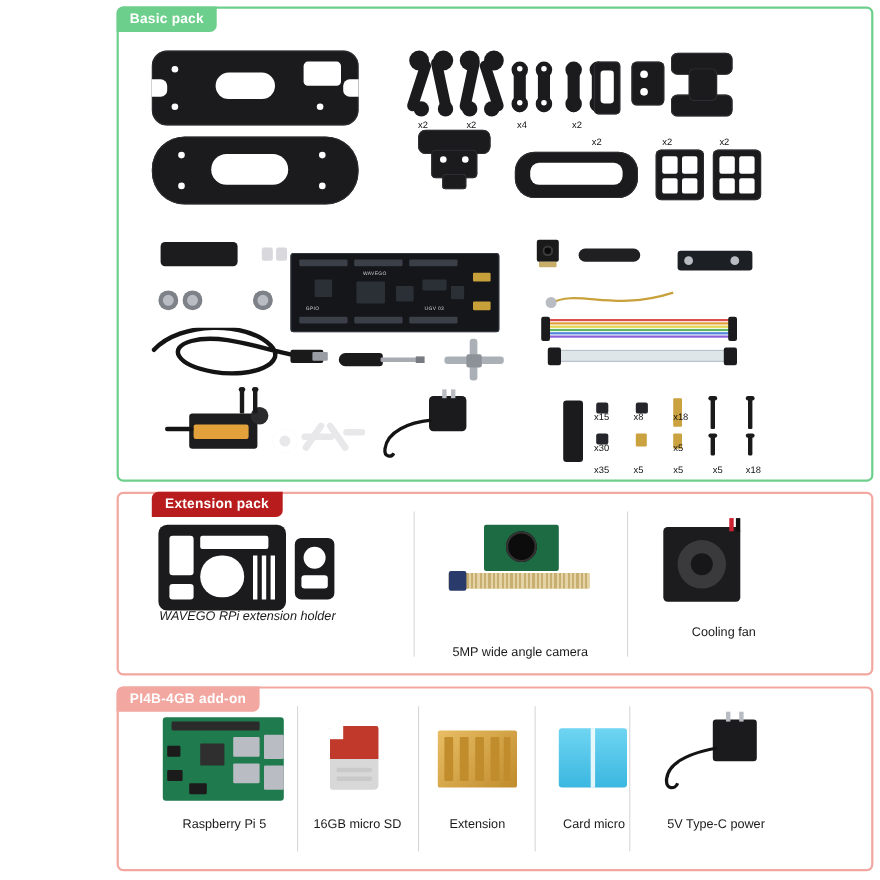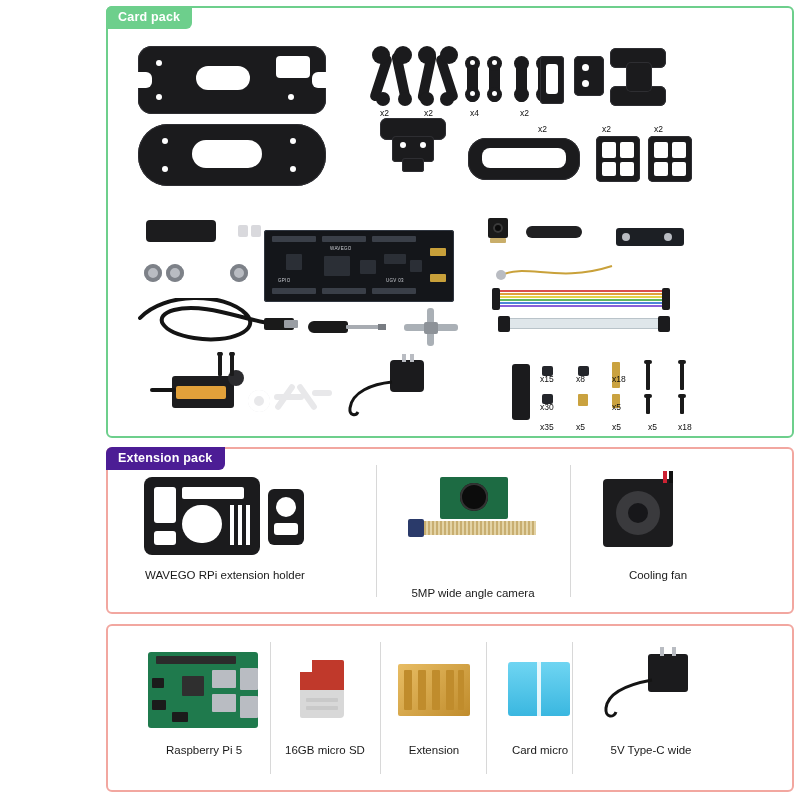--- a/index.html
+++ b/index.html
@@ -8,21 +8,21 @@
 
   
   .panel{position:absolute;box-sizing:border-box;border:2px solid #000;border-radius:6px;background:#fff;}
   .panel-label{position:absolute;top:-2px;left:-2px;padding:4px 12px 5px 12px;font-size:12.5px;font-weight:bold;color:#fff;border-radius:6px 0 6px 0;letter-spacing:.2px;}
 
   
   #basic{left:106px;top:6px;width:688px;height:432px;border-color:#6dcf8c;}
   #basic .panel-label{background:#6dcf8c;}
   
   #ext{left:106px;top:447px;width:688px;height:167px;border-color:#f2a7a0;}
-  #ext .panel-label{background:#4c1d95;}
+  #ext .panel-label{background:#b91c1c;margin-left:32px;}
   
   #pi4b{left:106px;top:624px;width:688px;height:168px;border-color:#f2a7a0;}
   #pi4b .panel-label{background:#f2a7a0;}
 
   .caption{position:absolute;font-size:11.5px;color:#1a1a1a;text-align:center;white-space:nowrap;}
 
   .part{position:absolute;}
   .qty{position:absolute;font-size:8.5px;color:#111;font-family:"Liberation Sans",sans-serif;}
 
   
@@ -68,21 +68,21 @@
   .adapter{position:absolute;background:#1b1b1d;border-radius:3px;}
 
   .divider{position:absolute;width:1px;background:#d8d8d8;}
 </style>
 </head>
 <body>
 
 <div class="page">
 
   <div class="panel" id="basic">
-    <div class="panel-label">Card pack</div>
+    <div class="panel-label">Basic pack</div>
 
     <div class="part plate" style="left:30px;top:38px;width:188px;height:68px;border-radius:14px;">
       <div class="slot" style="left:58px;top:20px;width:54px;height:24px;border-radius:12px;"></div>
       <div class="hole" style="left:18px;top:14px;width:6px;height:6px;"></div>
       <div class="hole" style="left:18px;top:48px;width:6px;height:6px;"></div>
       <div class="hole" style="left:150px;top:14px;width:6px;height:6px;"></div>
       <div class="hole" style="left:150px;top:48px;width:6px;height:6px;"></div>
       <div class="cut" style="left:138px;top:10px;width:34px;height:22px;border-radius:4px;"></div>
       <div class="cut" style="left:0px;top:26px;width:14px;height:16px;border-radius:0 6px 6px 0;"></div>
       <div class="cut" style="left:174px;top:26px;width:14px;height:16px;border-radius:6px 0 0 6px;"></div>
@@ -342,21 +342,21 @@
       <div class="cut" style="left:38px;top:10px;width:62px;height:12px;border-radius:2px;"></div>
       <div class="cut" style="left:38px;top:28px;width:40px;height:38px;border-radius:20px;"></div>
       <div class="cut" style="left:86px;top:28px;width:4px;height:40px;"></div>
       <div class="cut" style="left:94px;top:28px;width:4px;height:40px;"></div>
       <div class="cut" style="left:102px;top:28px;width:4px;height:40px;"></div>
       <div class="cut" style="left:10px;top:54px;width:22px;height:14px;border-radius:3px;"></div>
       <div class="holder" style="left:124px;top:12px;width:36px;height:56px;border-radius:6px;"></div>
       <div class="cut" style="left:132px;top:20px;width:20px;height:20px;border-radius:50%;"></div>
       <div class="cut" style="left:130px;top:46px;width:24px;height:12px;border-radius:3px;"></div>
     </div>
-    <div class="caption" style="left:32px;top:120px;width:170px;">WAVEGO RPi extension holder</div>
+    <div class="caption" style="left:32px;top:106px;width:170px;font-style:italic;">WAVEGO RPi extension holder</div>
 
     <div class="part" style="left:300px;top:28px;width:130px;height:72px;">
       <div class="cam" style="left:32px;top:0;width:68px;height:42px;"></div>
       <div class="camlens" style="left:52px;top:6px;width:28px;height:28px;"></div>
       <div class="flex" style="left:0;top:44px;width:128px;height:14px;"></div>
       <div style="position:absolute;left:0;top:44px;width:128px;height:14px;background:repeating-linear-gradient(90deg,#c8ae70 0 2px,#e3d3a5 2px 4px);border-radius:1px;"></div>
       <div style="position:absolute;left:0;top:42px;width:16px;height:18px;background:#2a3a6a;border-radius:2px;"></div>
     </div>
     <div class="caption" style="left:290px;top:120px;width:150px;margin-top:18px;">5MP wide angle camera</div>
 
@@ -364,20 +364,21 @@
       <div class="fanbody" style="left:0;top:0;width:70px;height:68px;"></div>
       <div class="fanhub" style="left:13px;top:12px;width:44px;height:44px;background:#3a3a3d;"></div>
       <div class="fanhub" style="left:25px;top:24px;width:20px;height:20px;background:#17171a;"></div>
       <div style="position:absolute;left:60px;top:-8px;width:4px;height:12px;background:#c23;"></div>
       <div style="position:absolute;left:66px;top:-8px;width:4px;height:12px;background:#111;"></div>
     </div>
     <div class="caption" style="left:490px;top:120px;width:120px;">Cooling fan</div>
   </div>
 
   <div class="panel" id="pi4b">
+    <div class="panel-label">PI4B-4GB add-on</div>
 
     <div class="divider" style="left:162px;top:16px;height:132px;"></div>
     <div class="divider" style="left:272px;top:16px;height:132px;"></div>
     <div class="divider" style="left:378px;top:16px;height:132px;"></div>
     <div class="divider" style="left:464px;top:16px;height:132px;"></div>
 
     <div class="part" style="left:40px;top:26px;width:110px;height:76px;">
       <div class="pi" style="left:0;top:0;width:110px;height:76px;"></div>
       <div class="pi-silver" style="left:8px;top:4px;width:80px;height:8px;background:#2b2b2b;"></div>
       <div class="pi-blk" style="left:34px;top:24px;width:22px;height:20px;background:#2f2f2f;"></div>
@@ -417,16 +418,16 @@
     <div class="caption" style="left:392px;top:118px;width:80px;">Card micro</div>
 
     <div class="part" style="left:490px;top:28px;width:96px;height:66px;">
       <div class="adapter" style="left:50px;top:0;width:40px;height:38px;"></div>
       <div style="position:absolute;left:62px;top:-7px;width:4px;height:9px;background:#b9bcc2;"></div>
       <div style="position:absolute;left:74px;top:-7px;width:4px;height:9px;background:#b9bcc2;"></div>
       <svg style="position:absolute;left:0;top:22px;" width="60" height="46" viewBox="0 0 60 46">
         <path d="M54 4 C 32 8, 10 16, 8 32 C 7 42, 16 42, 18 36" stroke="#141414" stroke-width="3" fill="none"></path>
       </svg>
     </div>
-    <div class="caption" style="left:484px;top:118px;width:118px;">5V Type-C wide</div>
+    <div class="caption" style="left:484px;top:118px;width:118px;">5V Type-C power</div>
   </div>
 
 </div>
 
 </body></html>

